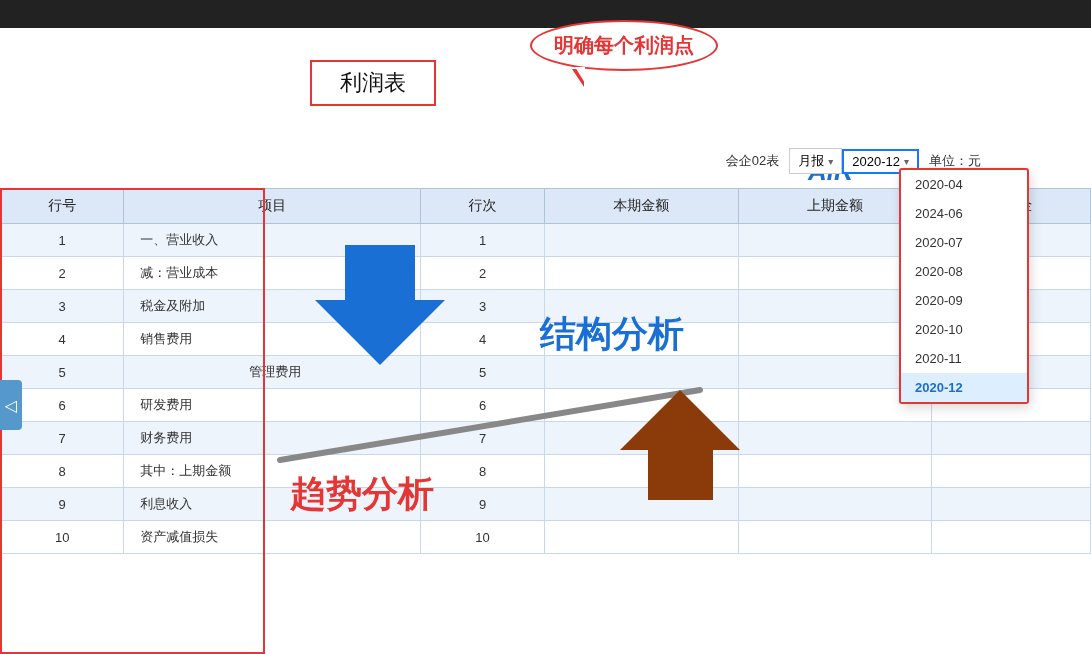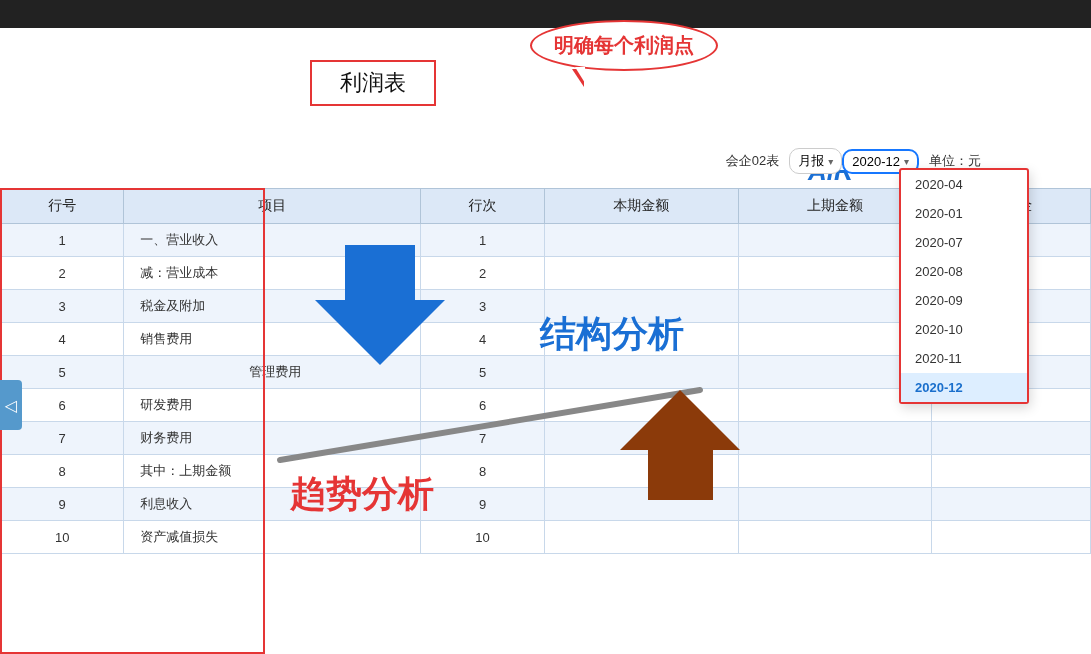--- a/index.html
+++ b/index.html
@@ -89,21 +89,21 @@
       gap: 0;
       z-index: 5;
     }
     .company-label {
       font-size: 13px;
       color: #333;
       margin-right: 10px;
     }
     .select-box {
       border: 1px solid #ccc;
-      border-radius: 10px;
+      border-radius: 0;
       padding: 3px 8px;
       font-size: 13px;
       background: #fff;
       display: flex;
       align-items: center;
       gap: 4px;
       cursor: pointer;
     }
     .select-box-active {
       border: 2px solid #1677ff;
@@ -422,21 +422,21 @@
           <td></td>
         </tr>
       </tbody>
   </table>
 </div>
 
 <div class="left-red-outline"></div>
 
 <div class="dropdown-overlay" id="dropdown">
     <div class="dropdown-item">2020-04</div>
-    <div class="dropdown-item">2020-01</div>
+    <div class="dropdown-item">2024-06</div>
     <div class="dropdown-item">2020-07</div>
     <div class="dropdown-item">2020-08</div>
     <div class="dropdown-item">2020-09</div>
     <div class="dropdown-item">2020-10</div>
     <div class="dropdown-item">2020-11</div>
     <div class="dropdown-item selected">2020-12</div>
   </div>
 
 <div class="arrow-shape-down">
   <div class="arrow-shaft-down"></div>

